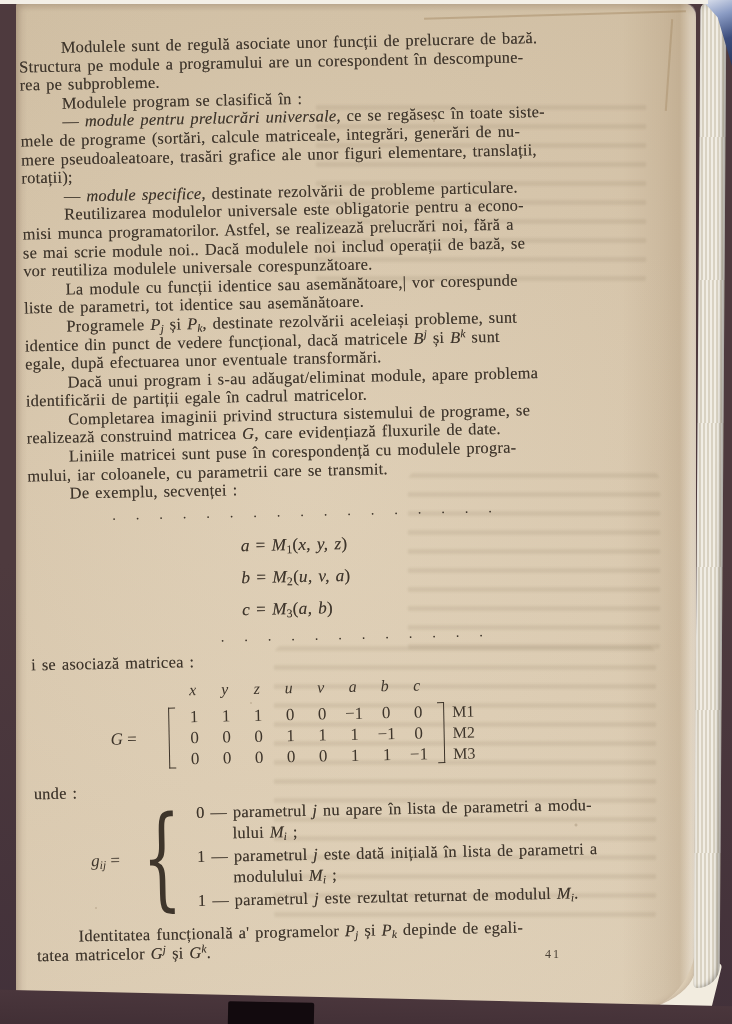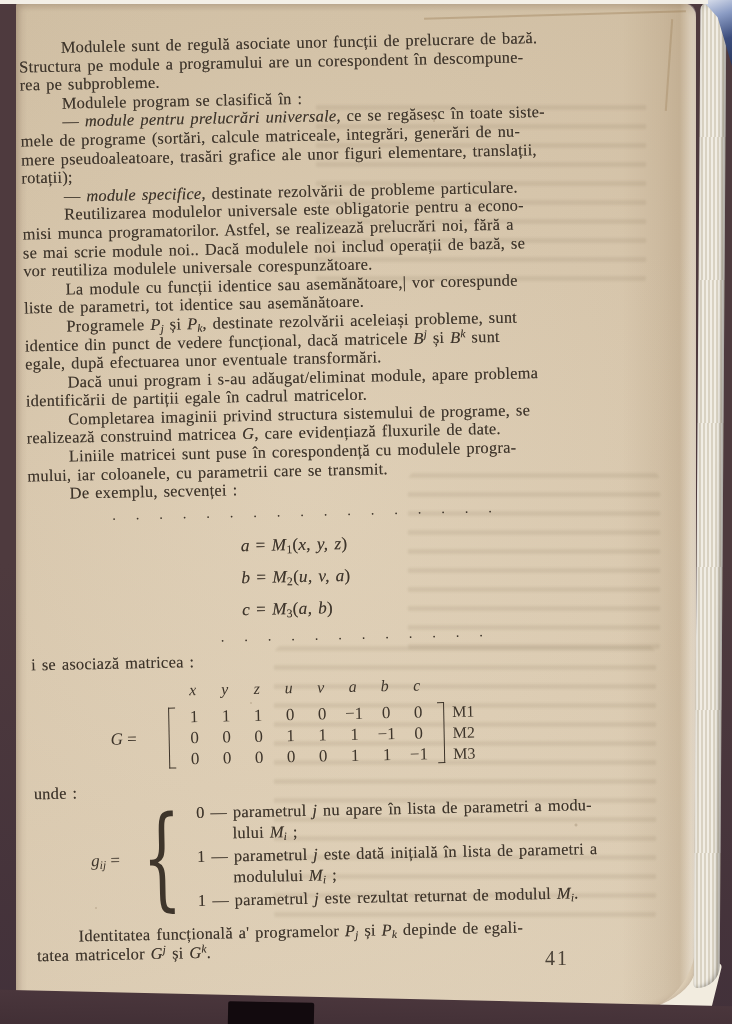--- a/index.html
+++ b/index.html
@@ -89,21 +89,21 @@
   .cases{display:flex;align-items:center;margin:2px 0 0 56px;}
   .cases-lhs{font-size:17px;margin-right:6px;white-space:nowrap;}
   .brace{font-size:112px;line-height:.92;transform:scaleX(.55);transform-origin:50% 50%;
     font-family:"DejaVu Serif",serif;color:var(--ink,#3e352b);margin:0 0 6px 0;}
   .case-items .line{height:20.6px;line-height:20.6px;}
   .citem{margin-bottom:3px;}
   .line.cont{padding-left:36px;}
 
   .closing{margin-top:10px;}
 
-  .pageno{position:absolute;left:529px;top:944px;z-index:3;font-size:20px;letter-spacing:2px;color:#4a4136;}
+  .pageno{position:absolute;left:529px;top:944px;z-index:3;font-size:12px;letter-spacing:2px;color:#4a4136;}
 </style>
 </head>
 <body>
 
 <div class="wedge wedge1"></div>
 <div class="wedge wedge2"></div>
 
 <div class="paper">
   <div class="bleed bleed1"></div>
   <div class="bleed bleed2"></div>

